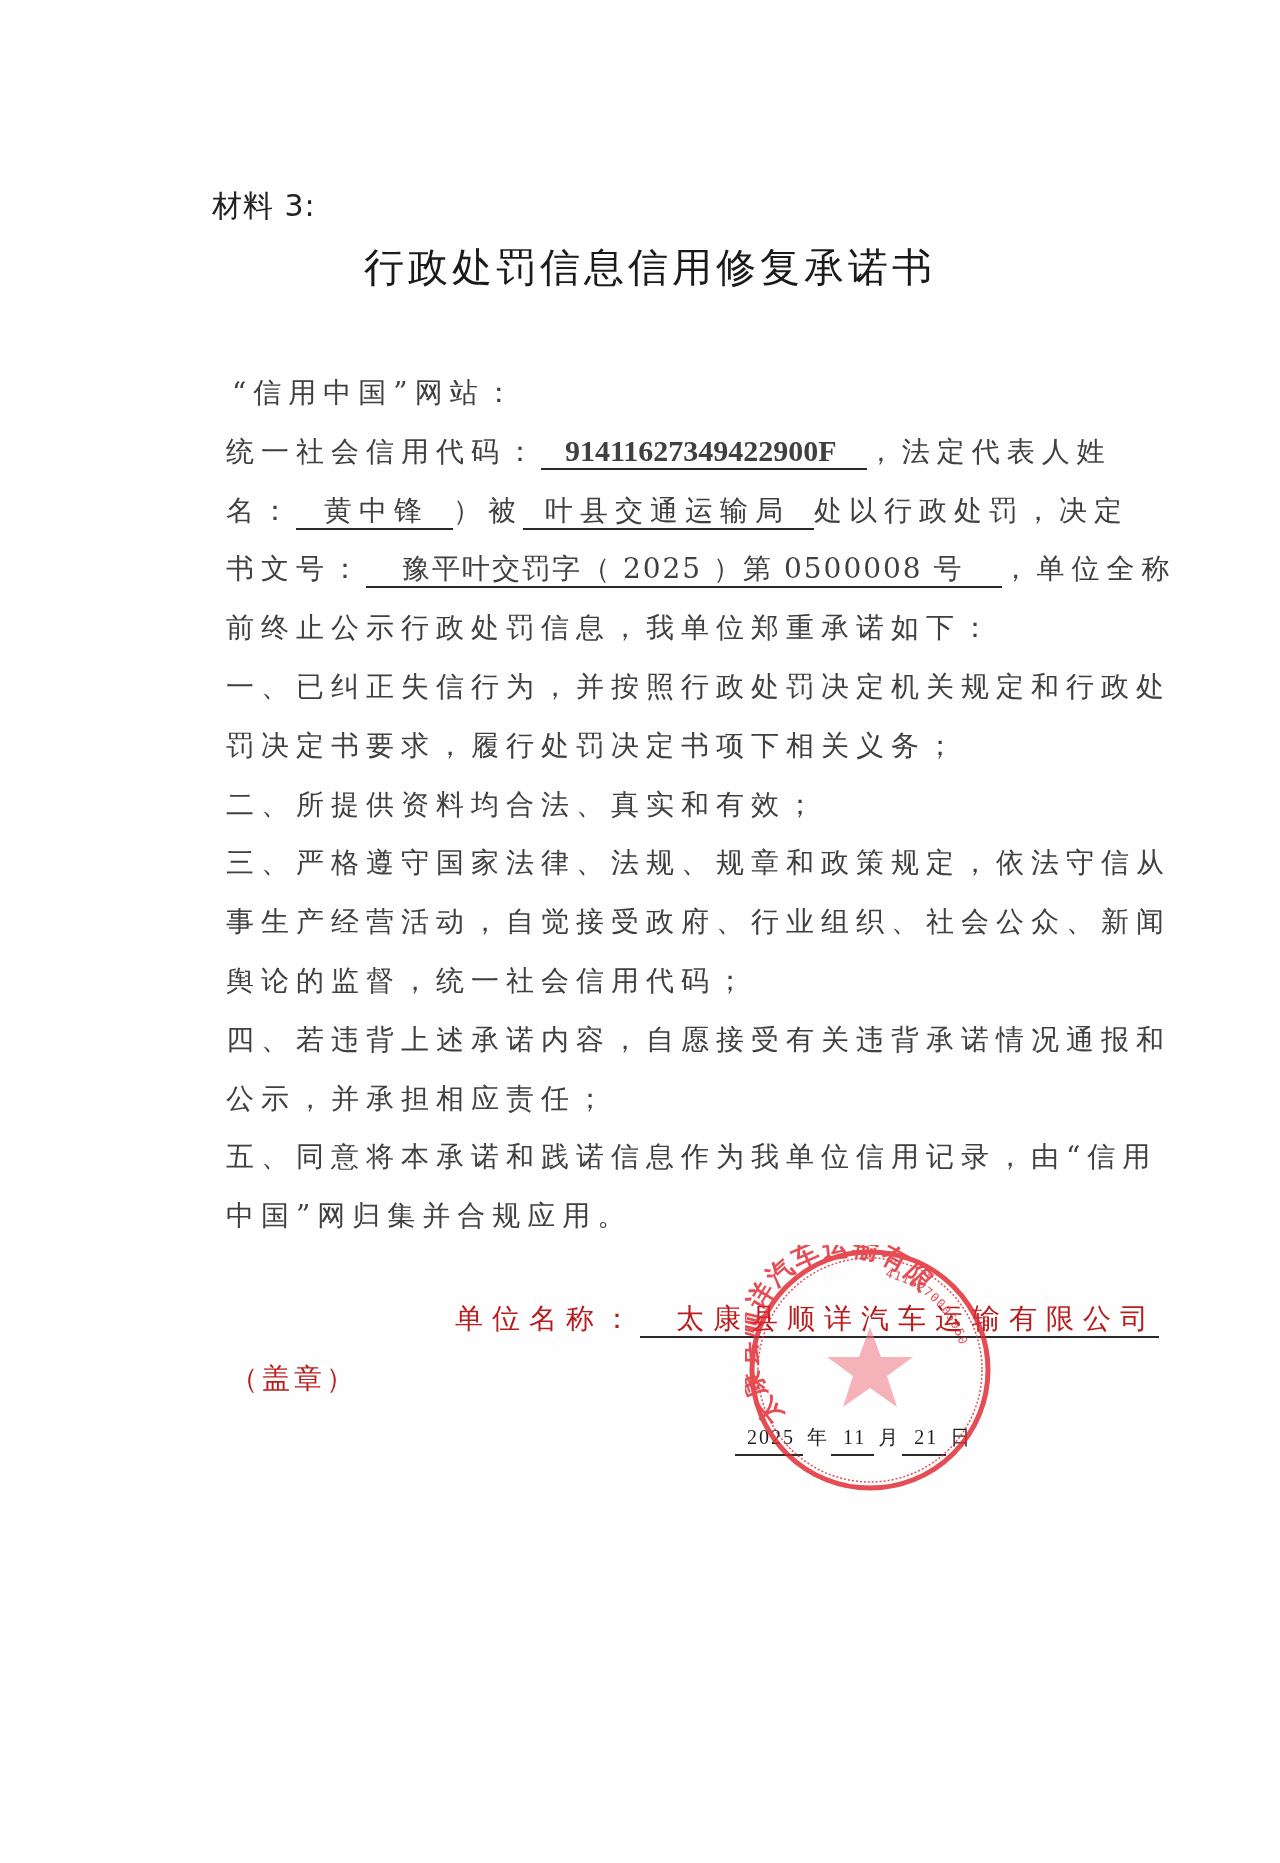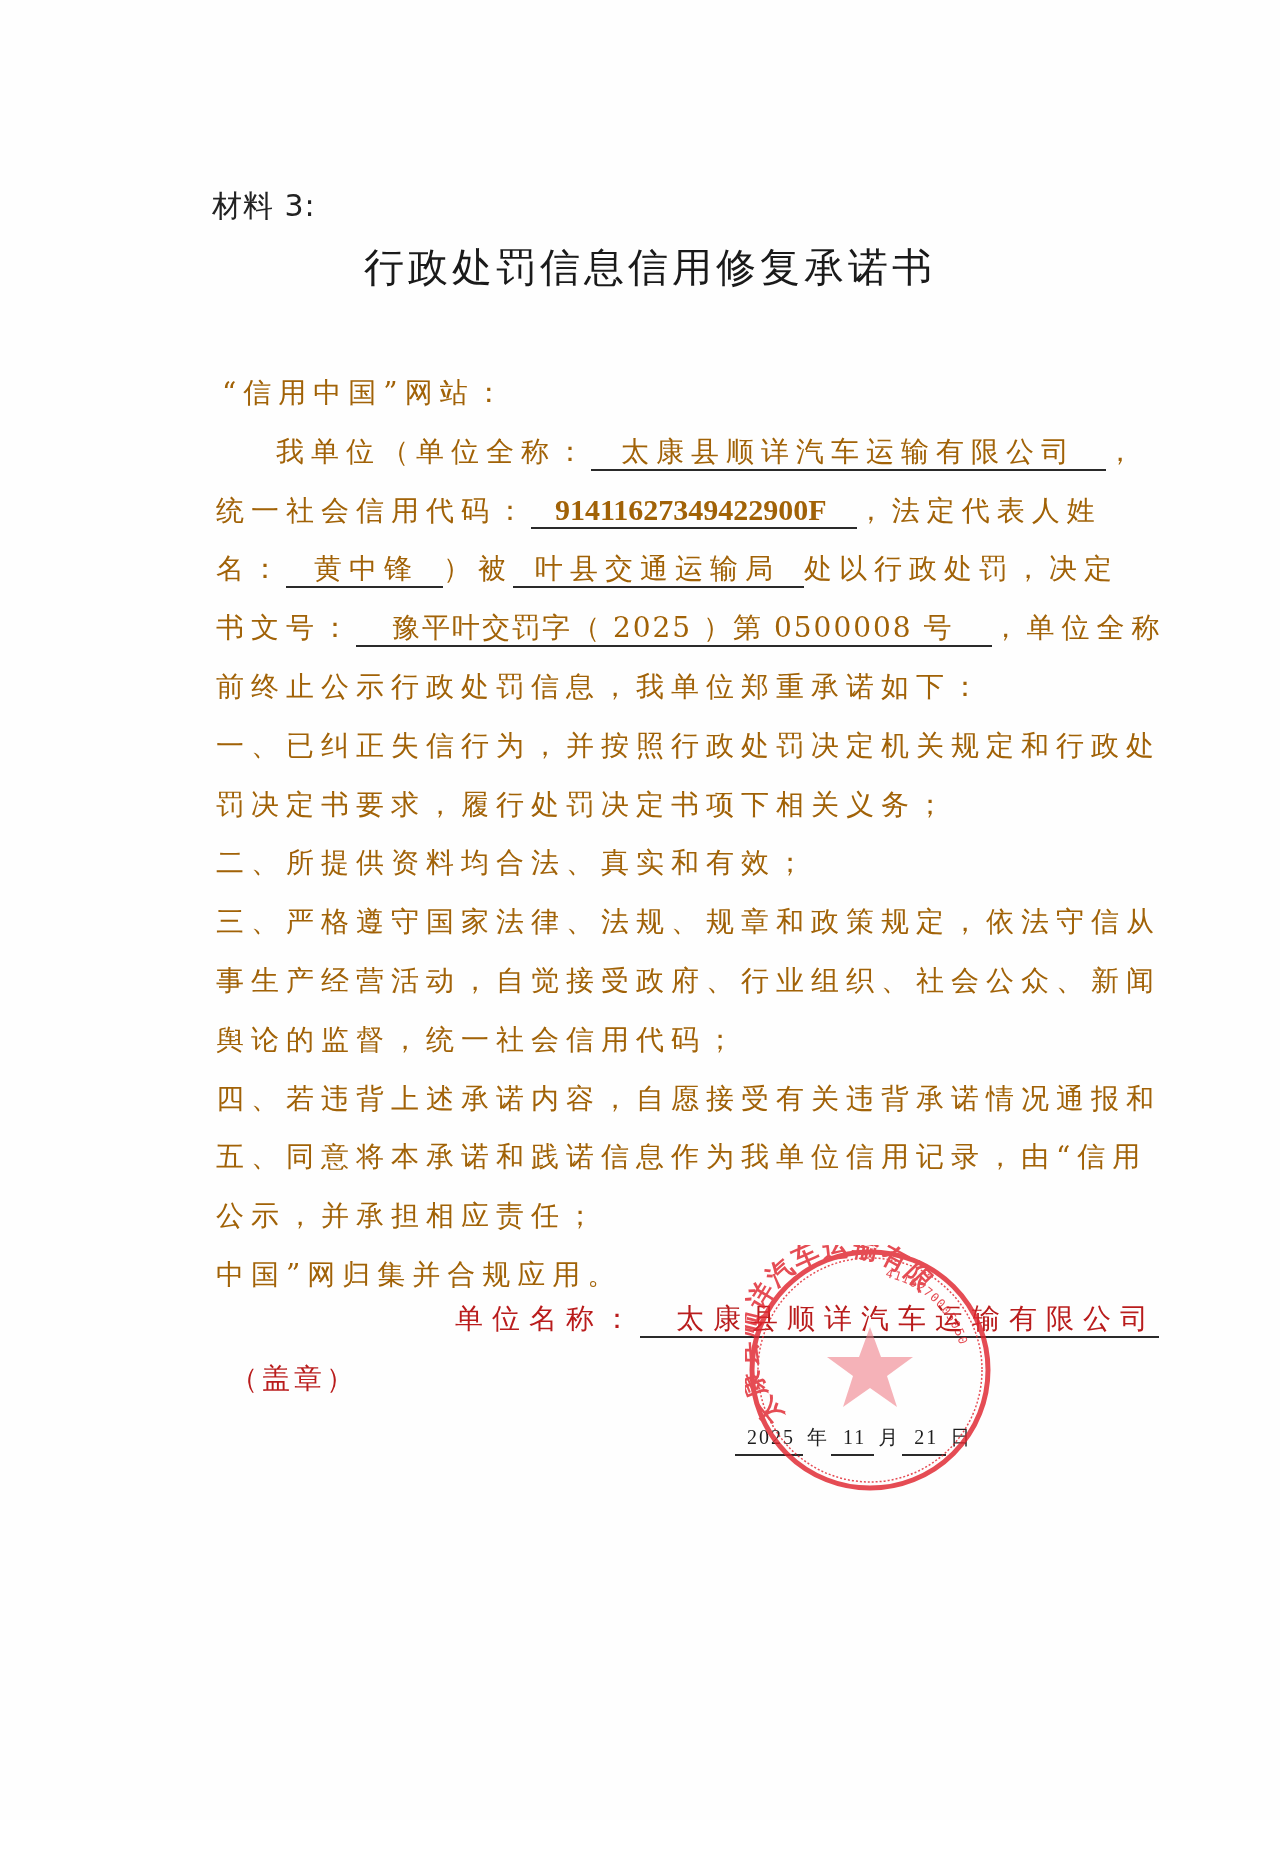--- a/index.html
+++ b/index.html
@@ -37,28 +37,28 @@
       top: 240px;
       text-align: center;
       font-family: "DejaVu Sans", sans-serif;
       font-size: 40px;
       letter-spacing: 4px;
       color: #1a1a1a;
       padding-left: 10px;
     }
     .body-text {
       position: absolute;
-      left: 216px;
+      left: 226px;
       width: 880px;
       top: 364px;
       font-family: "DejaVu Serif", serif;
       font-size: 28px;
       letter-spacing: 7px;
       line-height: 58.8px;
-      color: #a16207;
+      color: #404040;
     }
     .line {
       white-space: nowrap;
       height: 58.8px;
     }
     .indent-1 { padding-left: 6px; }
     .indent-2 { padding-left: 60px; }
     .ul {
       display: inline-block;
       border-bottom: 2px solid #2a2a2a;
@@ -134,23 +134,20 @@
 
 <div class="page">
 
   <div class="label-material">材料 3:</div>
 
   <div class="doc-title">行政处罚信息信用修复承诺书</div>
 
   <div class="body-text">
     <div class="line indent-1">“信用中国”网站：</div>
 
-    <div class="line indent-2">
-      <span>我单位（单位全称：</span><span class="ul w-company">太康县顺详汽车运输有限公司</span><span>，</span>
-    </div>
 
     <div class="line">
       <span>统一社会信用代码：</span><span class="ul mono w-code">91411627349422900F</span><span>，法定代表人姓</span>
     </div>
 
     <div class="line">
       <span>名：</span><span class="ul w-name">黄中锋</span><span>）被</span><span class="ul w-agency">叶县交通运输局</span><span>处以行政处罚，决定</span>
     </div>
 
     <div class="line">
@@ -159,22 +156,22 @@
 
     <div class="line">前终止公示行政处罚信息，我单位郑重承诺如下：</div>
 
     <div class="line">一、已纠正失信行为，并按照行政处罚决定机关规定和行政处</div>
     <div class="line">罚决定书要求，履行处罚决定书项下相关义务；</div>
     <div class="line">二、所提供资料均合法、真实和有效；</div>
     <div class="line">三、严格遵守国家法律、法规、规章和政策规定，依法守信从</div>
     <div class="line">事生产经营活动，自觉接受政府、行业组织、社会公众、新闻</div>
     <div class="line">舆论的监督，统一社会信用代码；</div>
     <div class="line">四、若违背上述承诺内容，自愿接受有关违背承诺情况通报和</div>
+    <div class="line">公示，并承担相应责任；</div>
     <div class="line">五、同意将本承诺和践诺信息作为我单位信用记录，由“信用</div>
-    <div class="line">公示，并承担相应责任；</div>
     <div class="line">中国”网归集并合规应用。</div>
   </div>
 
   <div class="sign-row">
     <span>单位名称：</span><span class="ul">太康县顺详汽车运输有限公司</span>
   </div>
 
   <div class="seal-note">（盖章）</div>
 
   <div class="date-row">

